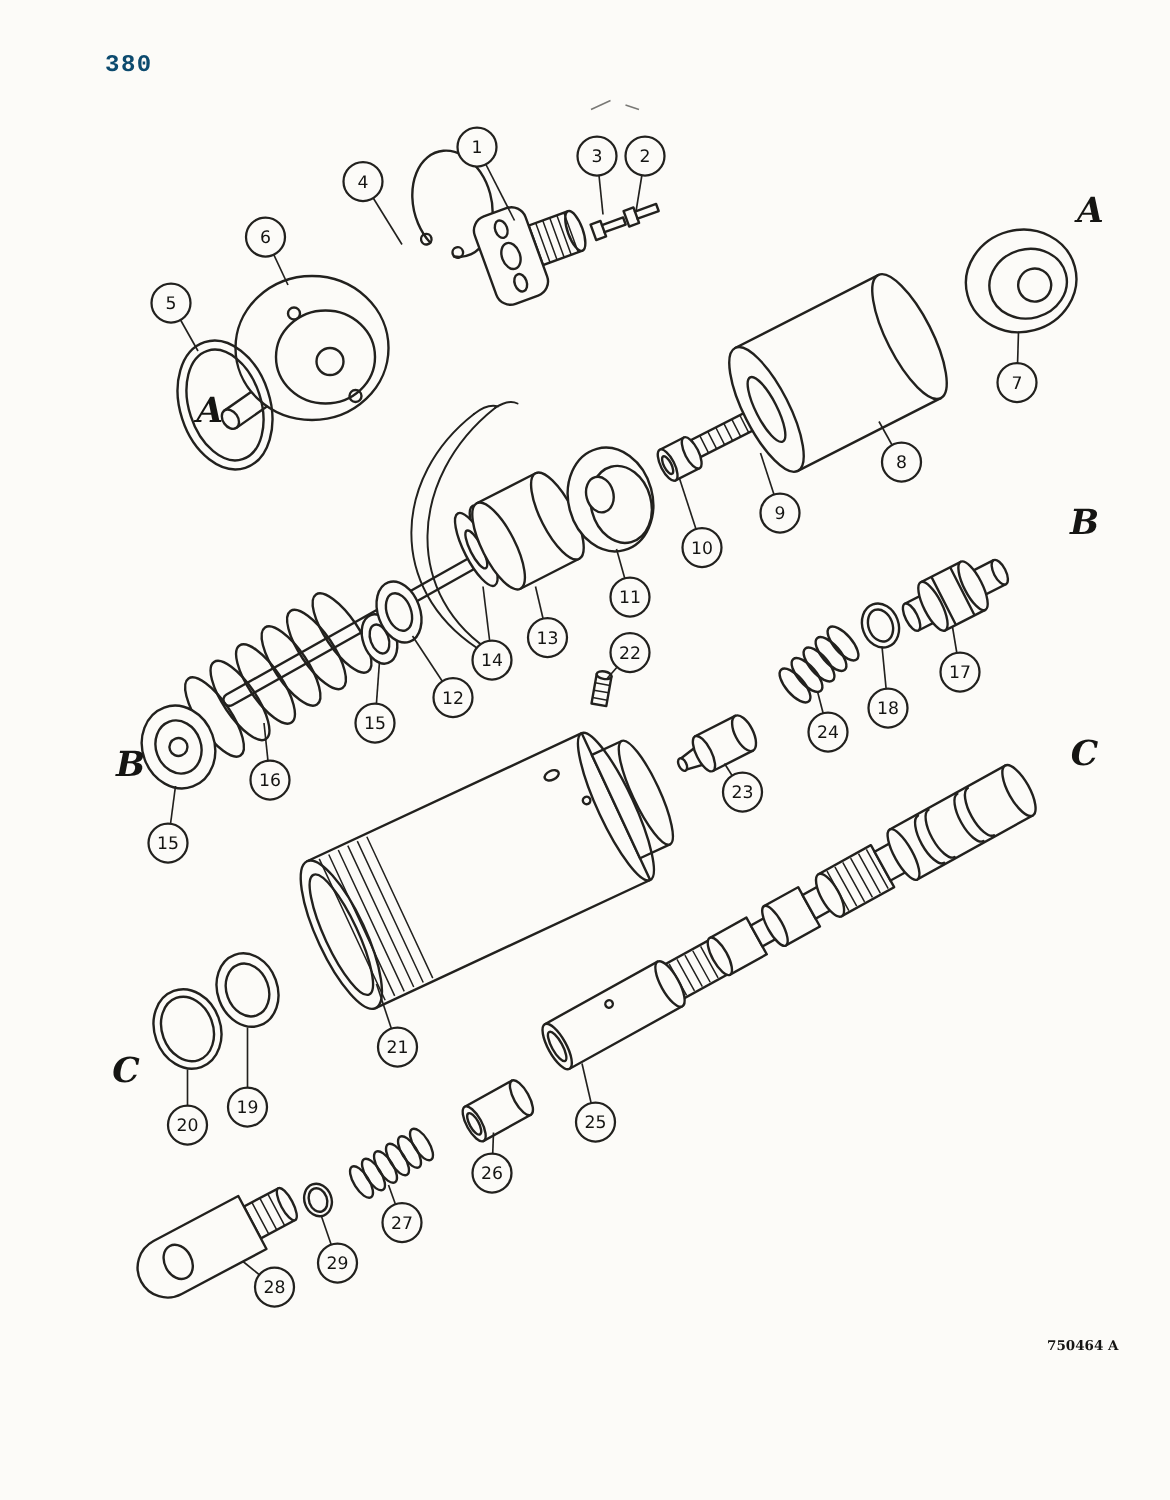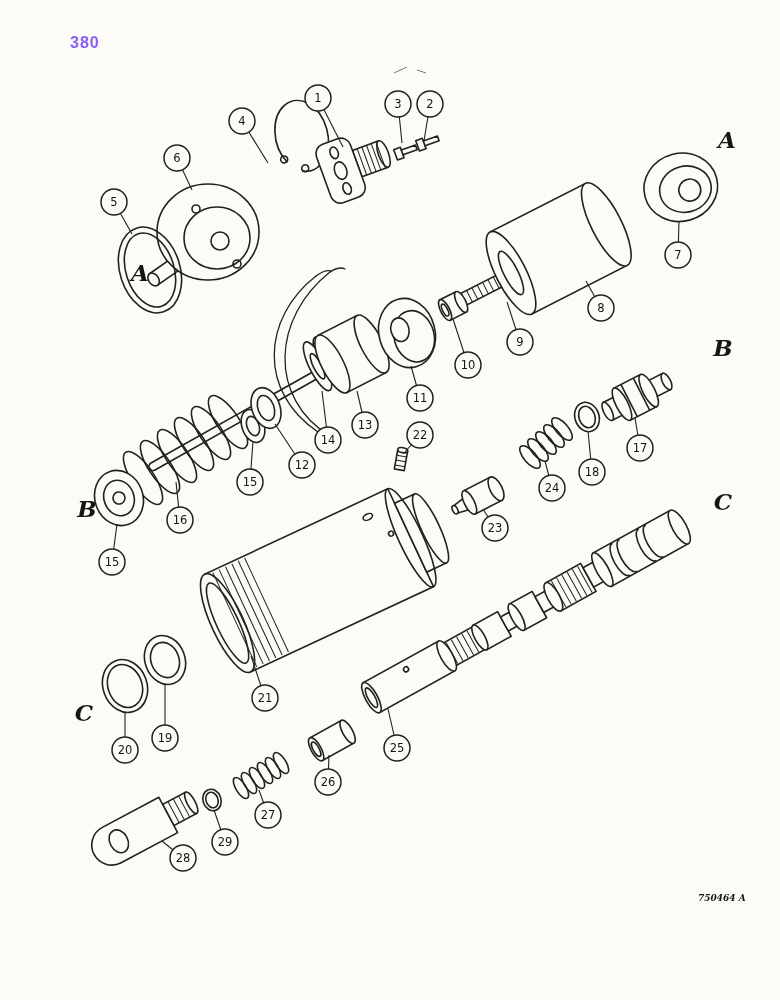--- a/index.html
+++ b/index.html
@@ -1,22 +1,22 @@
 <!DOCTYPE html>
 <html><head>
 <meta charset="utf-8">
 <style>
   *{margin:0;padding:0;box-sizing:border-box}
   html,body{width:780px;height:1000px}
   body{background:#e9e7e2;font-family:"DejaVu Sans",sans-serif}
   .page{position:relative;width:780px;height:1000px;background:#fcfbf8;overflow:hidden}
-  .page-number{position:absolute;left:70px;top:34px;font-family:Liberation Sans, sans-serif;
-               font-weight:bold;font-size:16px;color:#8b5cf6;letter-spacing:1px}
+  .page-number{position:absolute;left:70px;top:34px;font-family:Liberation Mono, monospace;
+               font-weight:bold;font-size:16px;color:#0c4a6e;letter-spacing:1px}
   .figure-ref{position:absolute;left:698px;top:893px;font-family:"DejaVu Serif",serif;
-              font-style:italic;font-weight:bold;font-size:9px;color:#151513}
+              font-weight:bold;font-size:9px;color:#151513}
   svg{position:absolute;left:0;top:0}
   .ln{fill:none;stroke:#22211e;stroke-width:1.6;stroke-linecap:round;stroke-linejoin:round}
   .fw{fill:#fcfbf8;stroke:#22211e;stroke-width:1.6;stroke-linejoin:round;stroke-linecap:round}
   .th{fill:none;stroke:#22211e;stroke-width:1}
   .wire{fill:none;stroke:#22211e;stroke-width:1.3;stroke-linecap:round}
   .leader{stroke:#22211e;stroke-width:1.1}
   .balloon{fill:#fcfbf8;stroke:#22211e;stroke-width:1.5}
   .balloon-num{font-family:"DejaVu Sans",sans-serif;font-size:11.5px;fill:#151513;text-anchor:middle}
   .section-letter{font-family:"DejaVu Serif",serif;font-style:italic;font-weight:bold;
                   font-size:23px;fill:#151513;text-anchor:middle}

